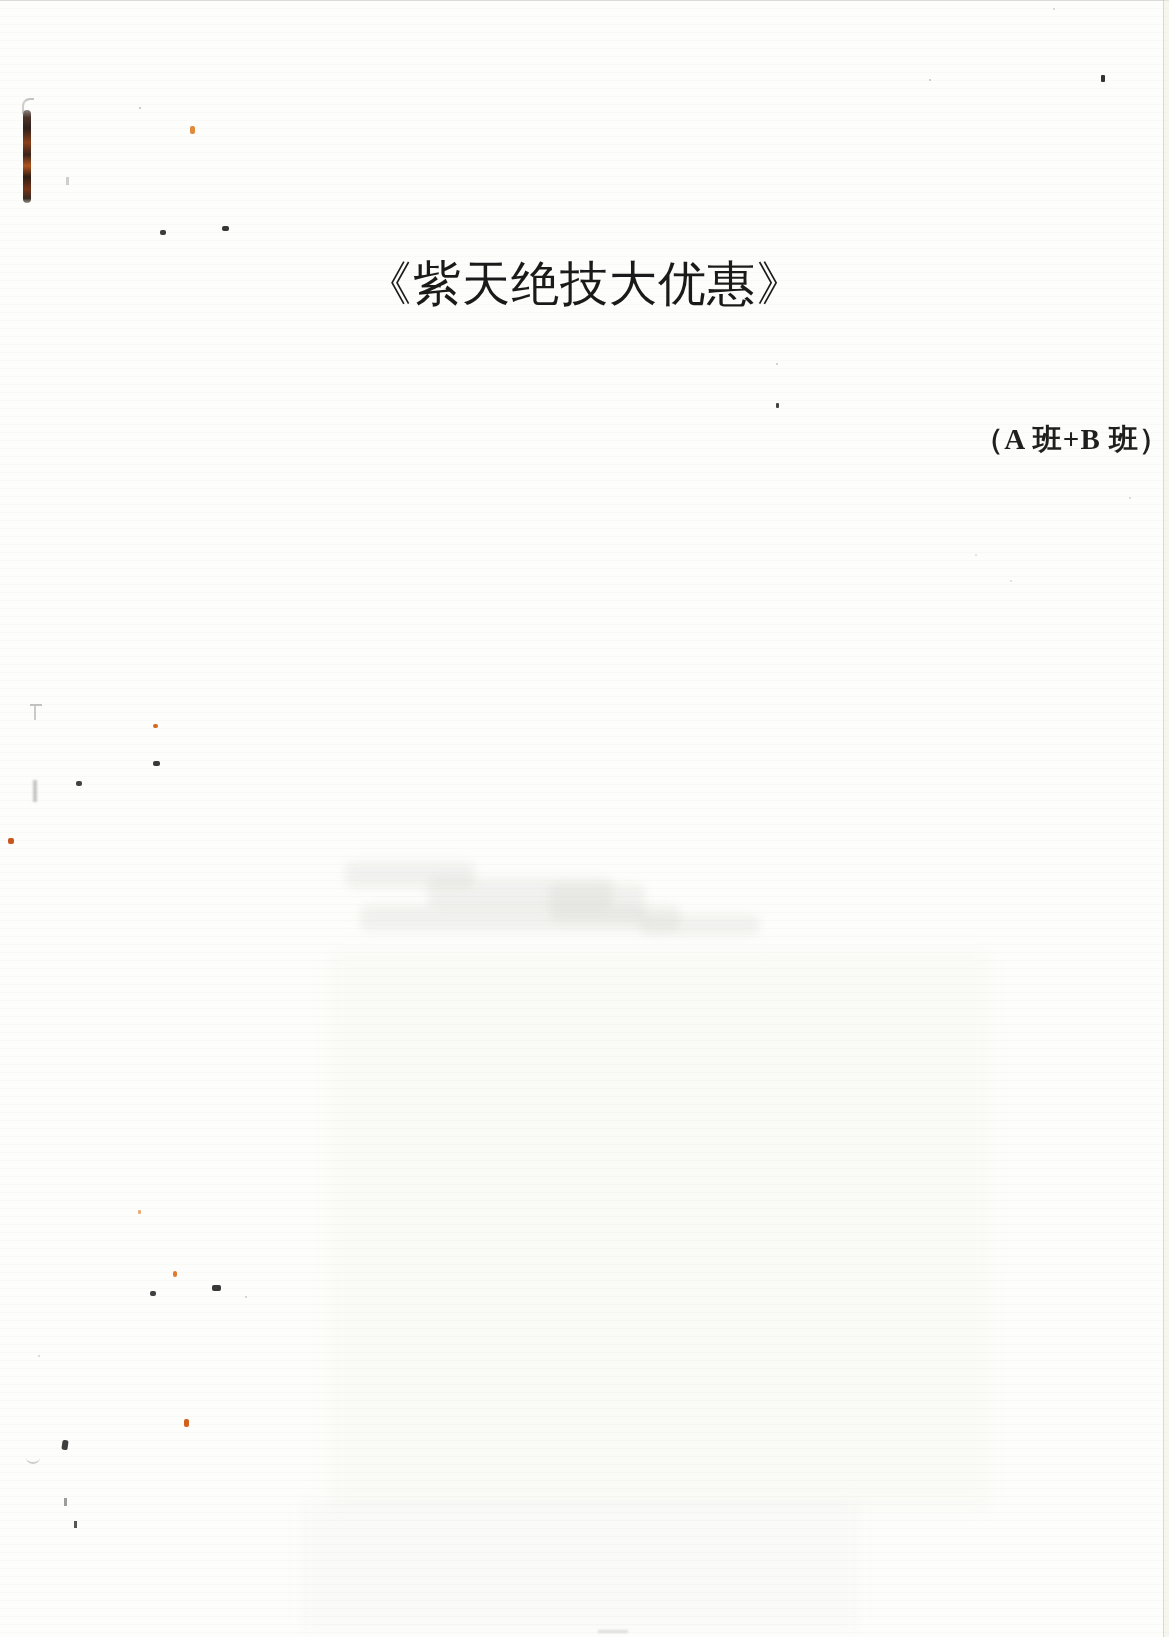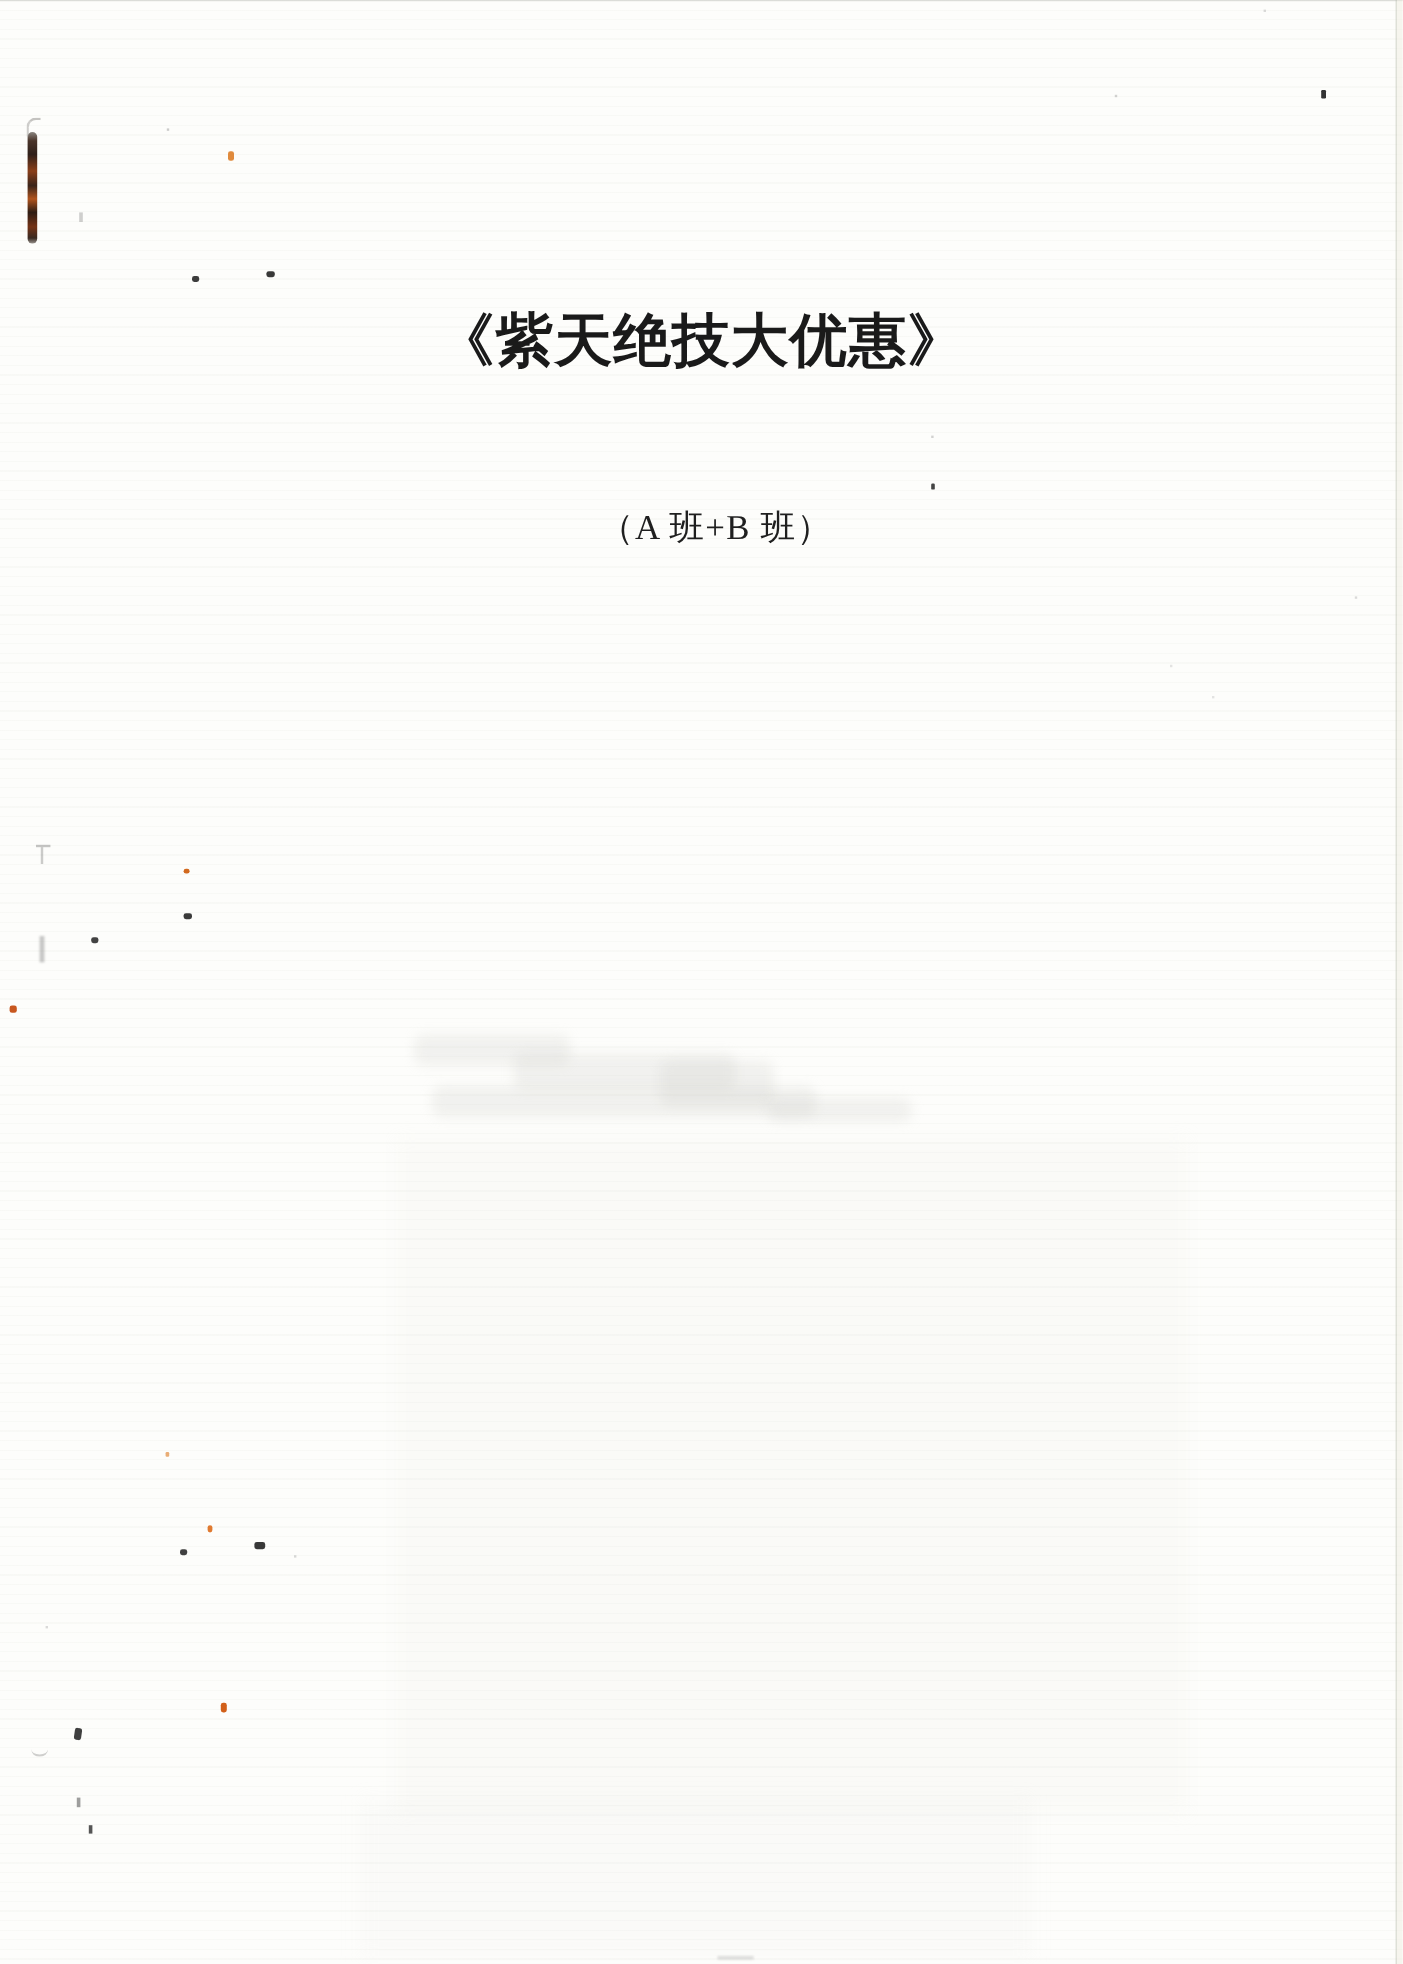--- a/index.html
+++ b/index.html
@@ -18,36 +18,36 @@
   }
 
   .title {
     position: absolute;
     top: 252px;
     left: 0;
     width: 100%;
     margin: 0;
     text-align: center;
     font-size: 48px;
-    font-weight: bold;
+    font-weight: normal;
     letter-spacing: 1px;
     color: #1a1a1a;
   }
 
   .subtitle {
     position: absolute;
     top: 420px;
     left: 0;
     width: 100%;
     padding-left: 24px;
     box-sizing: border-box;
     margin: 0;
-    text-align: center;
+    text-align: right;
     font-size: 29px;
-    font-weight: normal;
+    font-weight: bold;
     letter-spacing: 1px;
     color: #1f1f1f;
   }
 
   .mark { position: absolute; }
 
   
   .rust-streak {
     left: 23px; top: 110px; width: 8px; height: 93px;
     border-radius: 4px;

